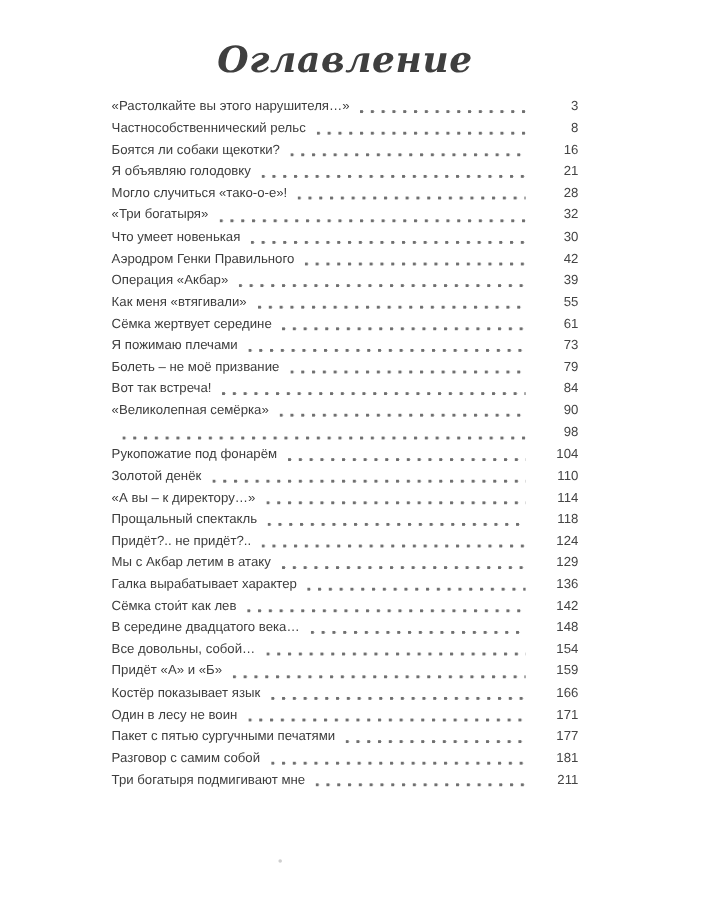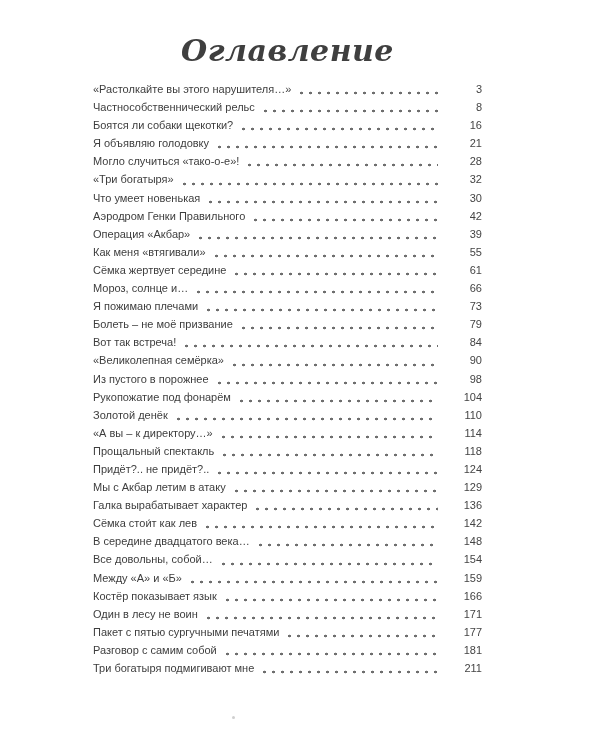--- a/index.html
+++ b/index.html
@@ -130,46 +130,40 @@
           <span class="t">Как меня «втягивали»</span>
           <span class="leader"></span>
           <span class="p">55</span>
         </div>
         <div class="row">
           <span class="t">Сёмка жертвует середине</span>
           <span class="leader"></span>
           <span class="p">61</span>
         </div>
         <div class="row">
-          <span class="t">Мороз, солнце и…</span>
-          <span class="leader"></span>
-          <span class="p">66</span>
-        </div>
-        <div class="row">
           <span class="t">Я пожимаю плечами</span>
           <span class="leader"></span>
           <span class="p">73</span>
         </div>
         <div class="row">
           <span class="t">Болеть – не моё призвание</span>
           <span class="leader"></span>
           <span class="p">79</span>
         </div>
         <div class="row">
           <span class="t">Вот так встреча!</span>
           <span class="leader"></span>
           <span class="p">84</span>
         </div>
         <div class="row">
           <span class="t">«Великолепная семёрка»</span>
           <span class="leader"></span>
           <span class="p">90</span>
         </div>
         <div class="row">
-          <span class="t">Из пустого в порожнее</span>
           <span class="leader"></span>
           <span class="p">98</span>
         </div>
         <div class="row">
           <span class="t">Рукопожатие под фонарём</span>
           <span class="leader"></span>
           <span class="p">104</span>
         </div>
         <div class="row">
           <span class="t">Золотой денёк</span>
@@ -210,21 +204,21 @@
           <span class="t">В середине двадцатого века…</span>
           <span class="leader"></span>
           <span class="p">148</span>
         </div>
         <div class="row">
           <span class="t">Все довольны, собой…</span>
           <span class="leader"></span>
           <span class="p">154</span>
         </div>
         <div class="row">
-          <span class="t">Между «А» и «Б»</span>
+          <span class="t">Придёт «А» и «Б»</span>
           <span class="leader"></span>
           <span class="p">159</span>
         </div>
         <div class="row">
           <span class="t">Костёр показывает язык</span>
           <span class="leader"></span>
           <span class="p">166</span>
         </div>
         <div class="row">
           <span class="t">Один в лесу не воин</span>

